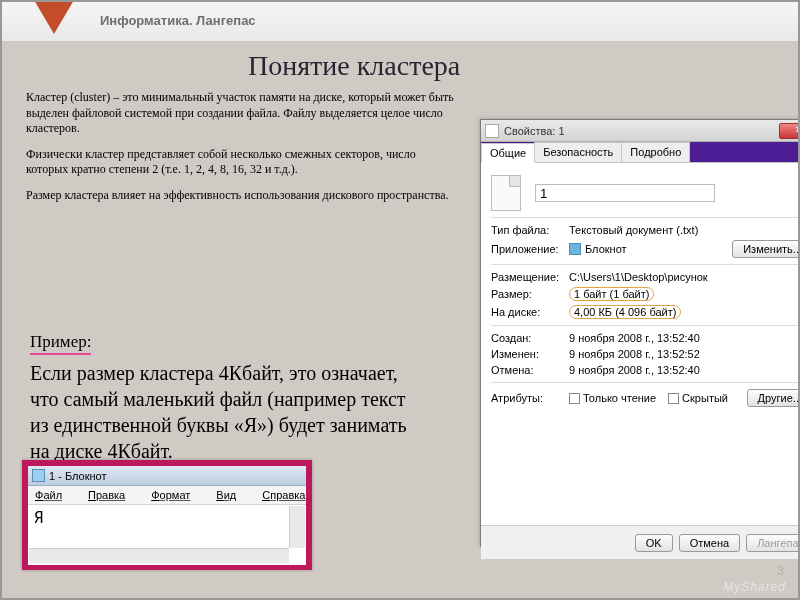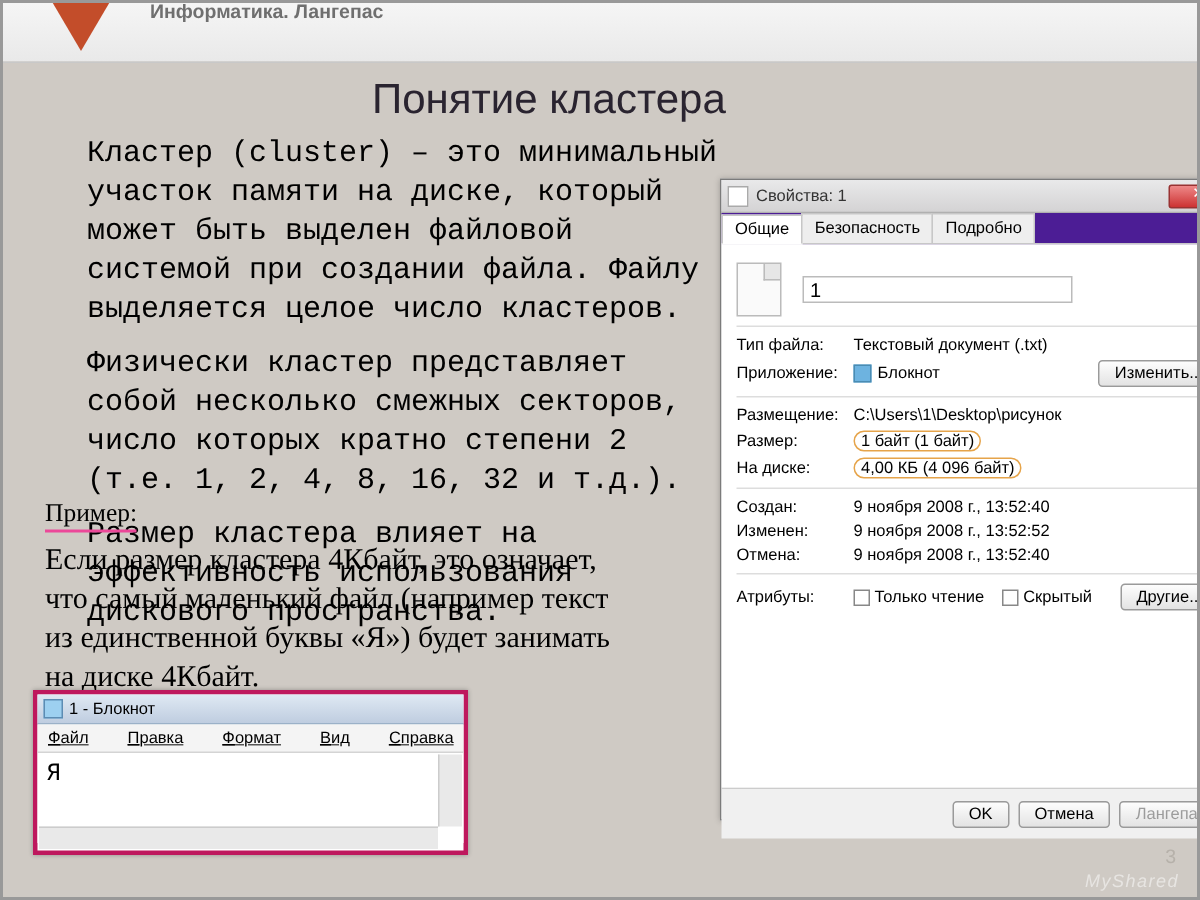--- a/index.html
+++ b/index.html
@@ -13,42 +13,42 @@
     color: #000;
   }
   .border-frame {
     position:absolute; top:0; left:0; right:0; bottom:0;
     border: 2px solid #999;
     pointer-events:none;
   }
   .topbar {
     height: 42px;
     background: linear-gradient(#f6f6f6, #e9e9e9);
-    display:flex; align-items:flex-start;
+    display:flex; align-items:center;
     padding-left: 100px;
     border-bottom:1px solid #c8c8c8;
     position:relative;
   }
   .topbar .pointer {
     position:absolute; left:34px; top:0;
     width:0;height:0;
     border-left:20px solid transparent;
     border-right:20px solid transparent;
     border-top:34px solid #c34d2a;
   }
   .topbar-title { color:#6f6f6f; font-size:13px; font-weight:bold; }
   .slide-title {
     position:absolute; top:50px; left:248px;
-    font-family: Liberation Sans, sans-serif;
+    font-family: Liberation Serif, serif;
     font-size: 28px; color:#2a2430;
   }
   .body-text {
     position:absolute; left:26px; top:90px; width:430px;
-    font-family:Liberation Mono, monospace;
-    font-size:20px; line-height:1.3;margin-left:32px;
+    font-family:Liberation Serif, serif;
+    font-size:12px; line-height:1.3;
   }
   .body-text p { margin-bottom:10px; }
   .example-label {
     position:absolute; left:30px; top:332px;
     font-family:"Times New Roman", serif;
     font-size:17px; border-bottom:2px solid #ec4899; padding-bottom:1px;
   }
   .example-text {
     position:absolute; left:30px; top:360px; width:380px;
     font-family:"Times New Roman", serif;
@@ -91,21 +91,21 @@
   .highlight { border:1px solid #e6a44a; border-radius:8px; padding:0 4px;}
   .checkbox { width:11px;height:11px;border:1px solid #888;background:#fff;display:inline-block;vertical-align:middle;margin-right:3px;}
   .bottombar {
     height:34px; background:#f0f0f0; border-top:1px solid #ccc;
     display:flex; justify-content:flex-end; align-items:center; gap:6px; padding:0 8px;
   }
   .bottombar .btn.disabled{ color:#9c9c9c;}
   
   .notepad {
     position:absolute; left:22px; top:460px; width:290px; height:110px;
-    border:3px solid #be185d; background:#fff;
+    border:6px solid #be185d; background:#fff;
     box-shadow:0 0 3px rgba(0,0,0,.3);
     font-size:11px;
   }
   .notepad .titlebar{
     height:20px; background:linear-gradient(#dfe9f3,#bfcde0);
     display:flex;align-items:center;padding:0 4px;border-bottom:1px solid #9bb1c8;
   }
   .notepad .titlebar .nico{width:13px;height:13px;background:#9dd0f0;border:1px solid #5c8cb3;margin-right:4px;}
   .notepad .menubar{display:flex;gap:20px;padding:2px 4px;background:#f4f4f4;border-bottom:1px solid #d4d4d4;}
   .notepad .menubar span{padding:1px 3px; text-decoration:underline; text-decoration-color:#555;}

